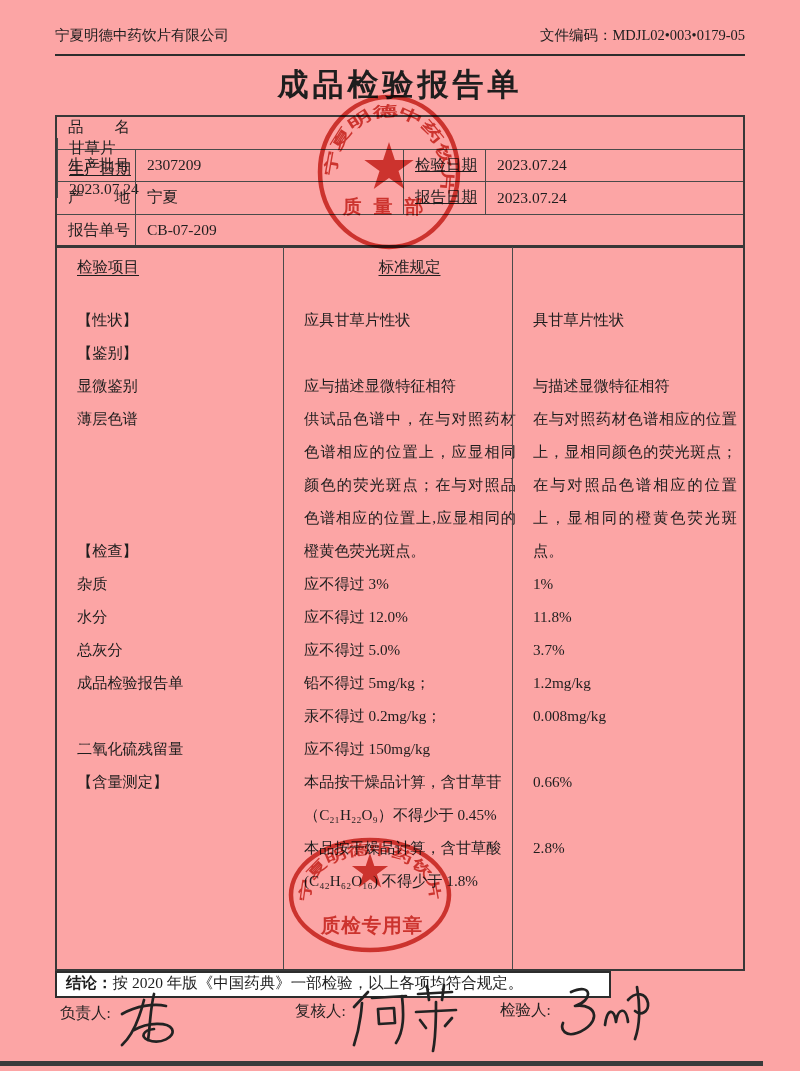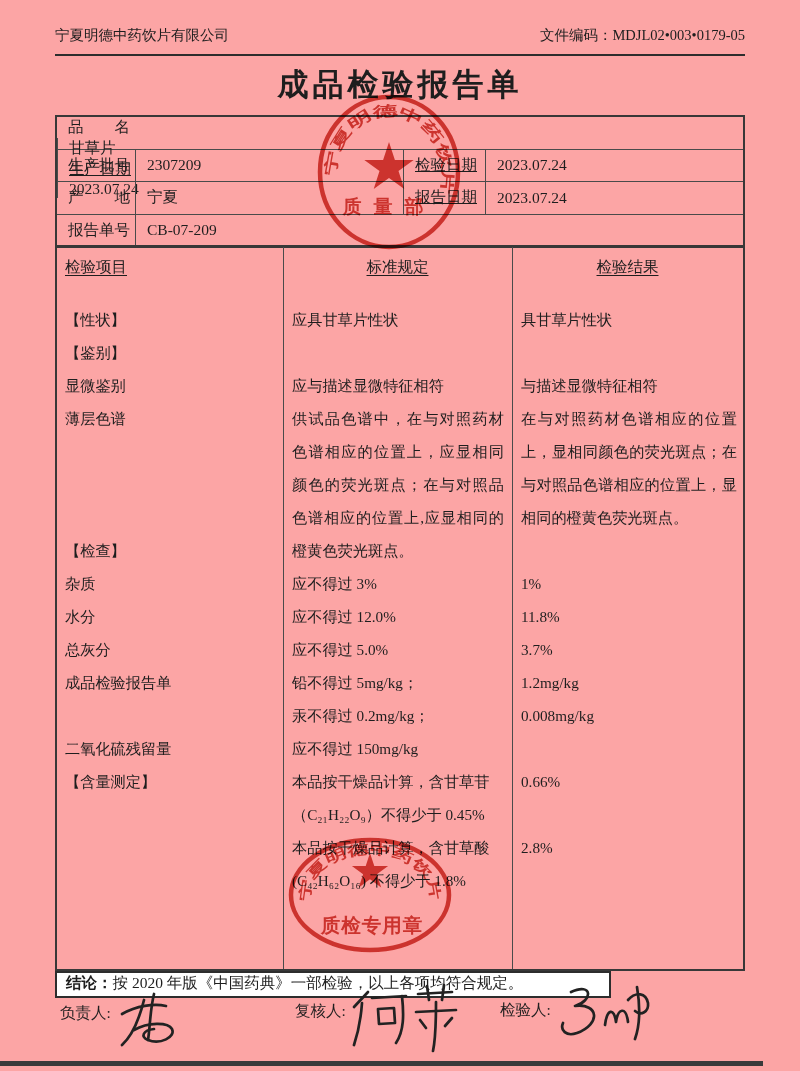--- a/index.html
+++ b/index.html
@@ -18,21 +18,21 @@
   .irow{display:flex;height:31.5px;border-top:1px solid #4a4a4a;}
   .irow:first-child{border-top:none;flex-direction:column;}
   .icell{display:flex;align-items:center;padding-left:11px;border-left:1px solid #4a4a4a;
          box-sizing:border-box;font-size:15.5px;white-space:pre;}
   .icell:first-child{border-left:none;}
   .iw-label{width:78px;}.iw-val{width:268px;}.iw-dlabel{width:82px;text-decoration:underline;}.iw-dval{flex:1;}
   .iw-span{flex:1;}
 
   
   .main{position:absolute;left:55px;top:245px;width:690px;height:726px;
-        border:2px solid #383838;box-sizing:border-box;}
+        border:2px solid #383838;box-sizing:border-box;padding-left:12px;}
   .vline{position:absolute;top:0;bottom:0;width:1px;background:#4a4a4a;}
   .v1{left:226px;}.v2{left:455px;}
   .thead{display:flex;height:56px;padding-top:10px;box-sizing:border-box;font-size:15.5px;}
   .th1{width:226px;padding-left:8px;box-sizing:border-box;}
   .th2{width:229px;text-align:center;}
   .th3{flex:1;text-align:center;}
   .u{text-decoration:underline;text-underline-offset:3px;}
   .trow{display:flex;font-size:15.2px;}
   .c{box-sizing:border-box;line-height:33px;}
   .c1{width:226px;padding-left:8px;}
@@ -95,21 +95,20 @@
         <div class="icell iw-span">CB-07-209</div>
       </div>
     </div>
 
   <div class="main">
     <div class="vline v1"></div>
     <div class="vline v2"></div>
     <div class="thead">
       <div class="th1"><span class="u">检验项目</span></div>
       <div class="th2"><span class="u">标准规定</span></div>
-      <div class="th3"><span class="u">检验结果</span></div>
     </div>
     <div id="rows">
         <div class="trow" style="height: 33px;">
           <div class="c c1">【性状】</div>
           <div class="c c2">应具甘草片性状</div>
           <div class="c c3">具甘草片性状</div>
         </div>
         <div class="trow" style="height: 33px; gap: 16px;">
           <div class="c c1">【鉴别】</div>
           <div class="c c2"></div>

